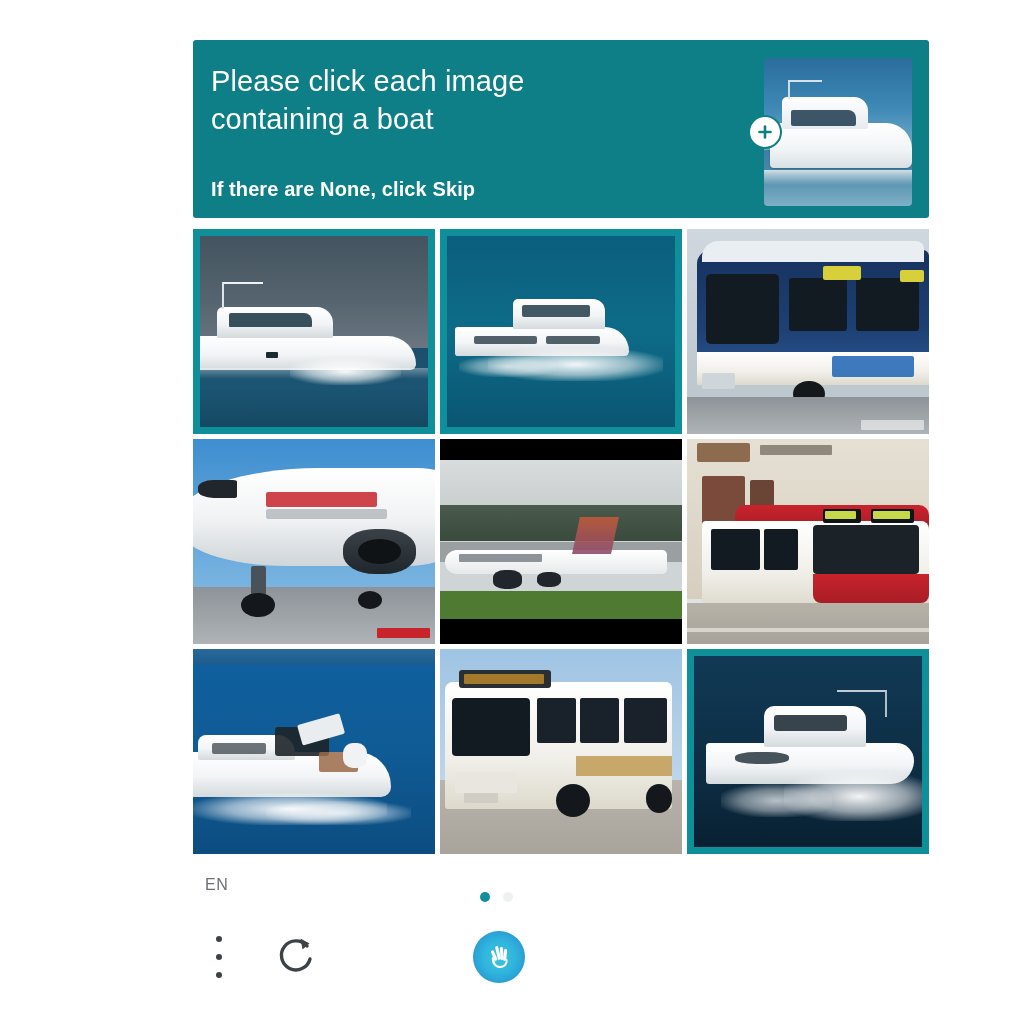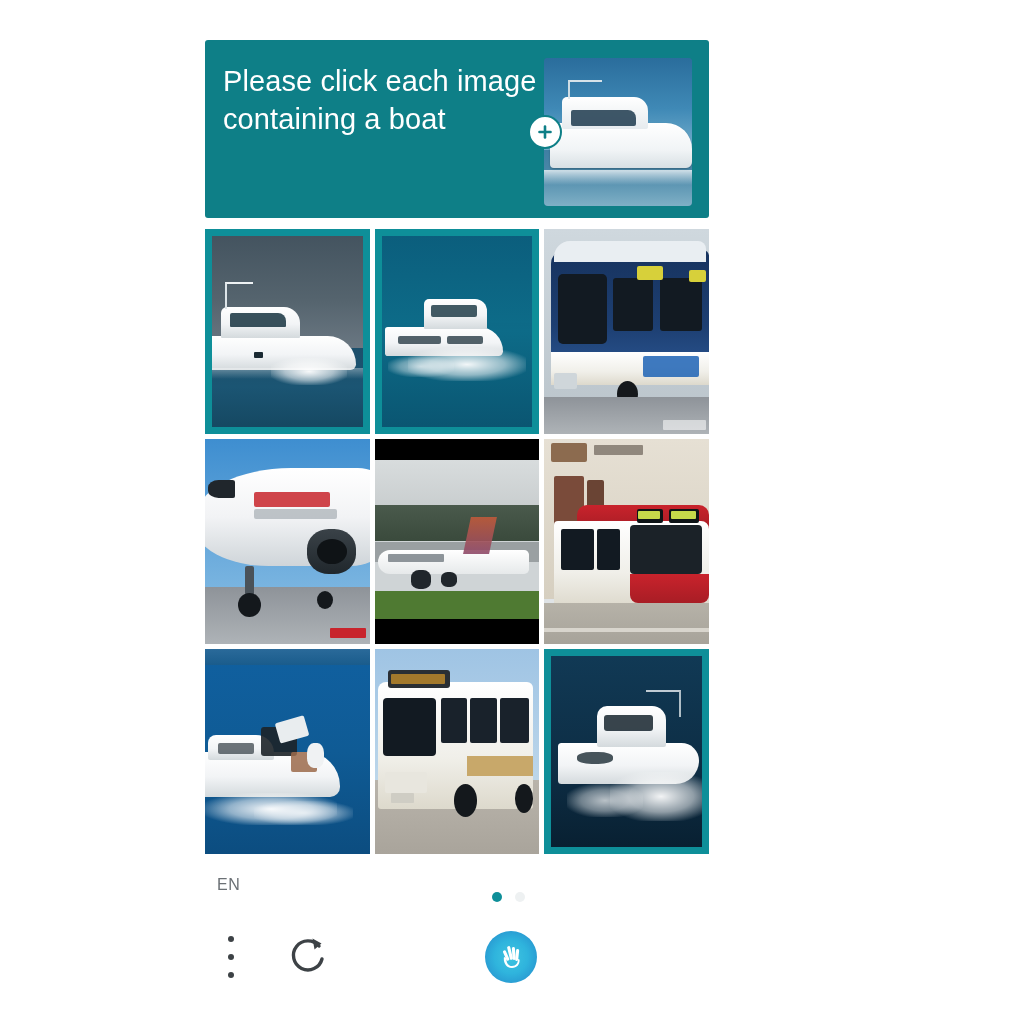--- a/index.html
+++ b/index.html
@@ -9,23 +9,23 @@
   body {
     width: 1024px;
     height: 1024px;
     background: #ffffff;
     font-family: "Liberation Sans", sans-serif;
     overflow: hidden;
   }
 
   #captcha-root {
     position: absolute;
-    left: 205px;
+    left: 193px;
     top: 40px;
-    width: 504px;
+    width: 736px;
   }
 
   
   .prompt-header {
     position: relative;
     background: #0e7f87;
     height: 178px;
     border-radius: 3px;
     box-sizing: border-box;
     padding: 22px 24px 0 18px;
@@ -228,20 +228,21 @@
   }
 </style>
 </head>
 <body>
 
 <div id="captcha-root">
 
   <div class="prompt-header">
     <div class="prompt-main">Please click each image
 containing a boat</div>
+    <div class="prompt-sub">If there are None, click Skip</div>
 
     <div class="example-wrap">
       <div class="example-thumb">
         <div class="ex-sky"></div>
         <div class="ex-sea"></div>
         <div class="ex-wake"></div>
         <div class="ex-hull"></div>
         <div class="ex-cabin"></div>
         <div class="ex-glass"></div>
         <div class="ex-mast"></div>

